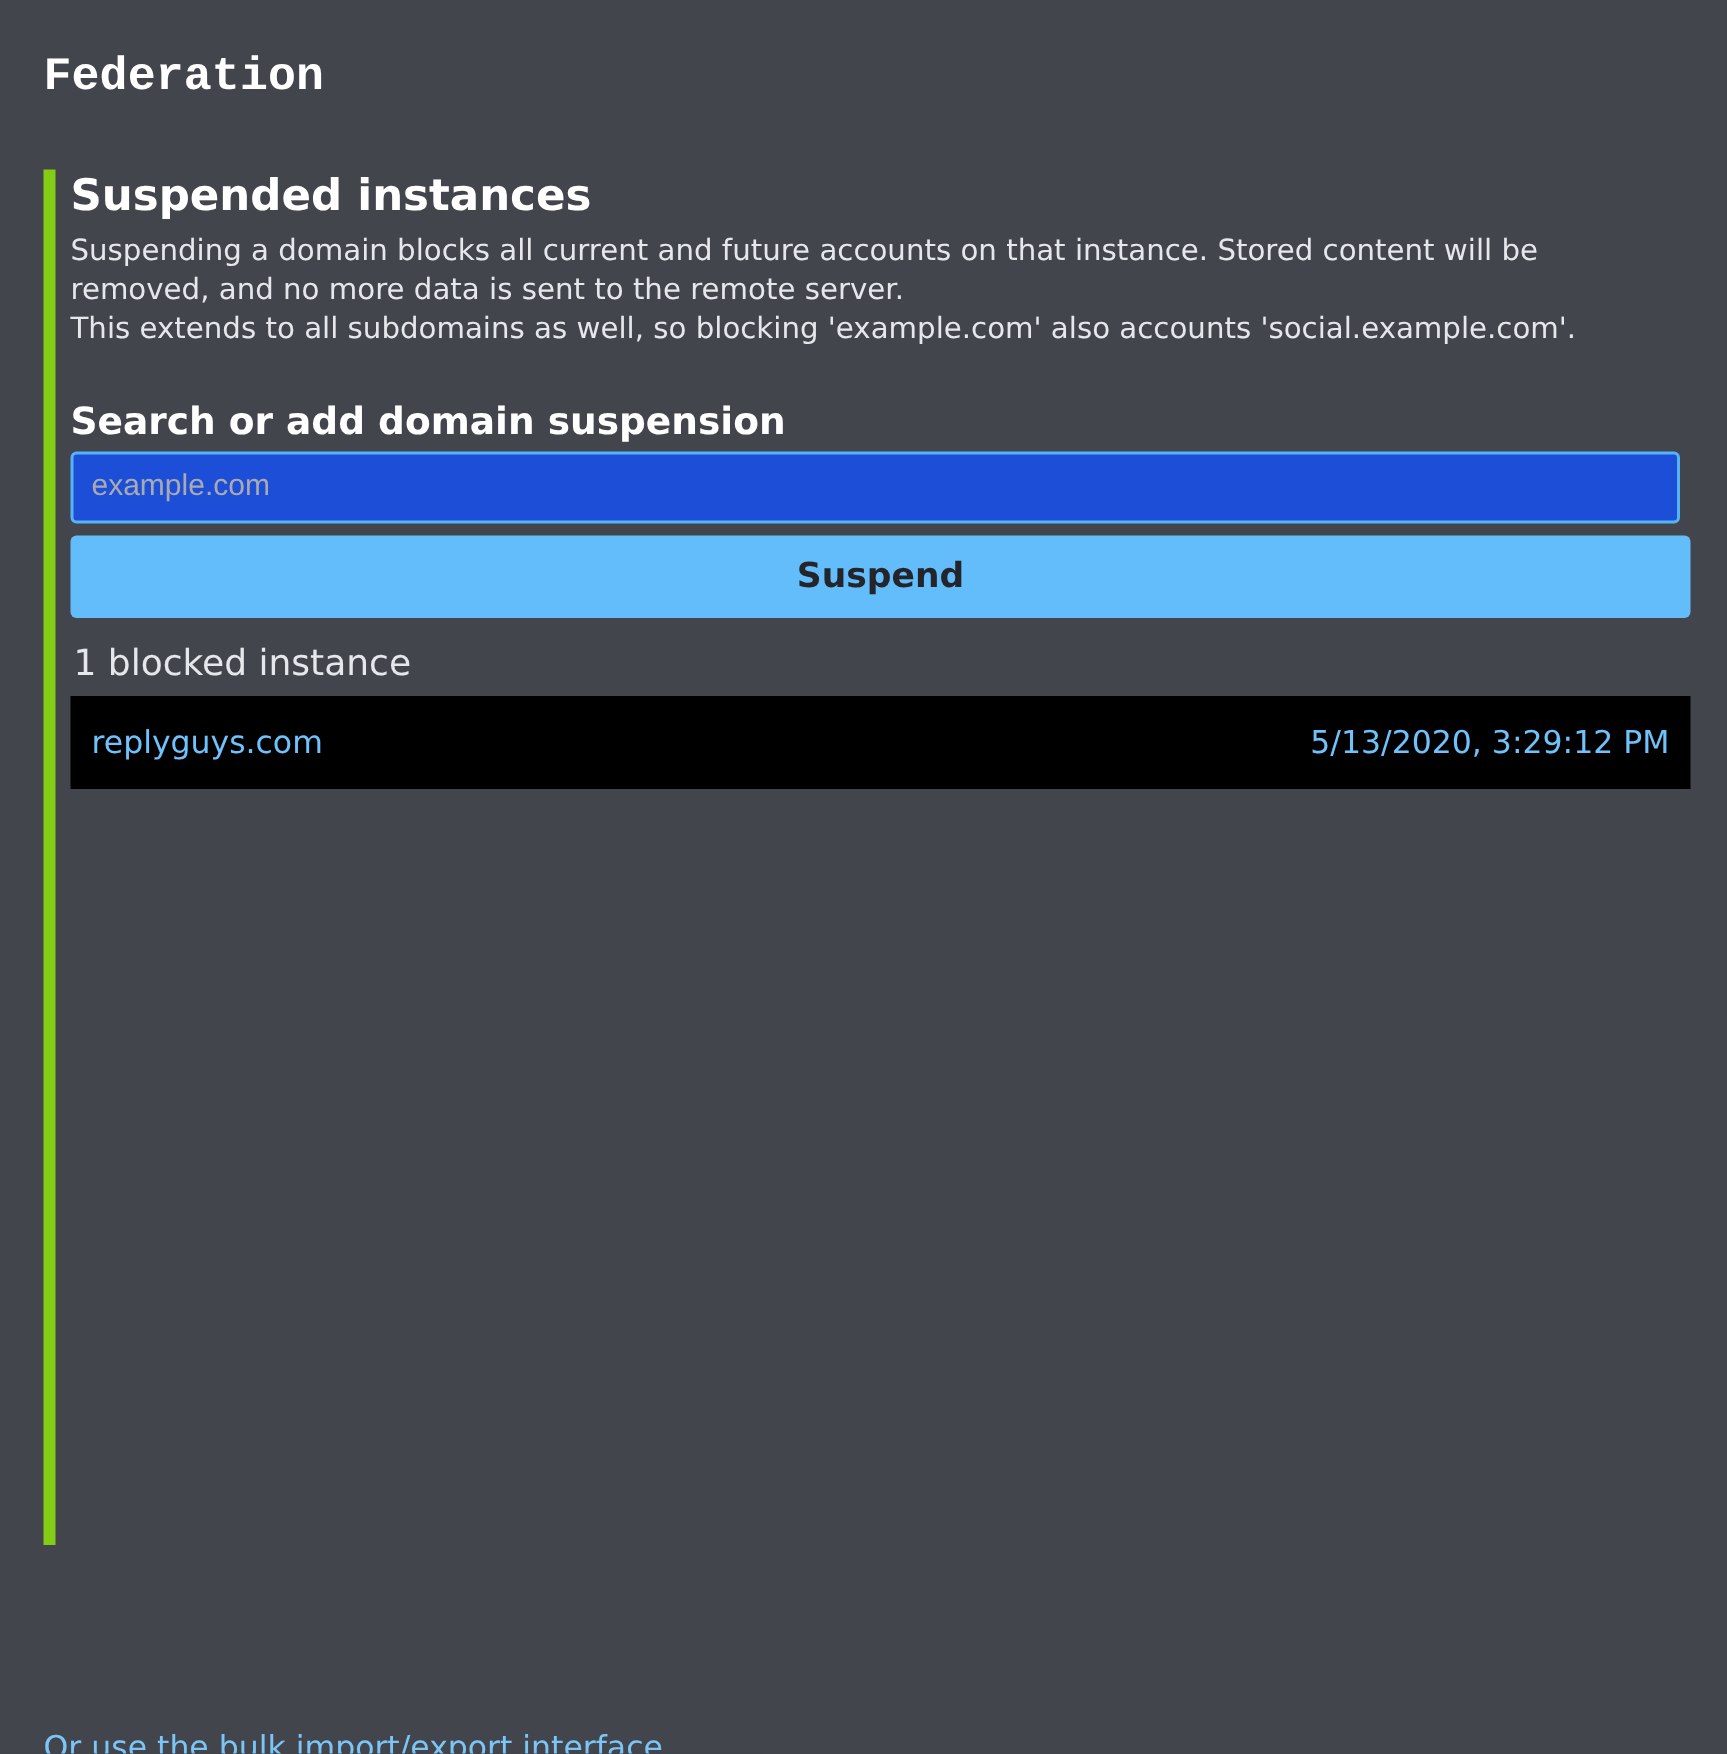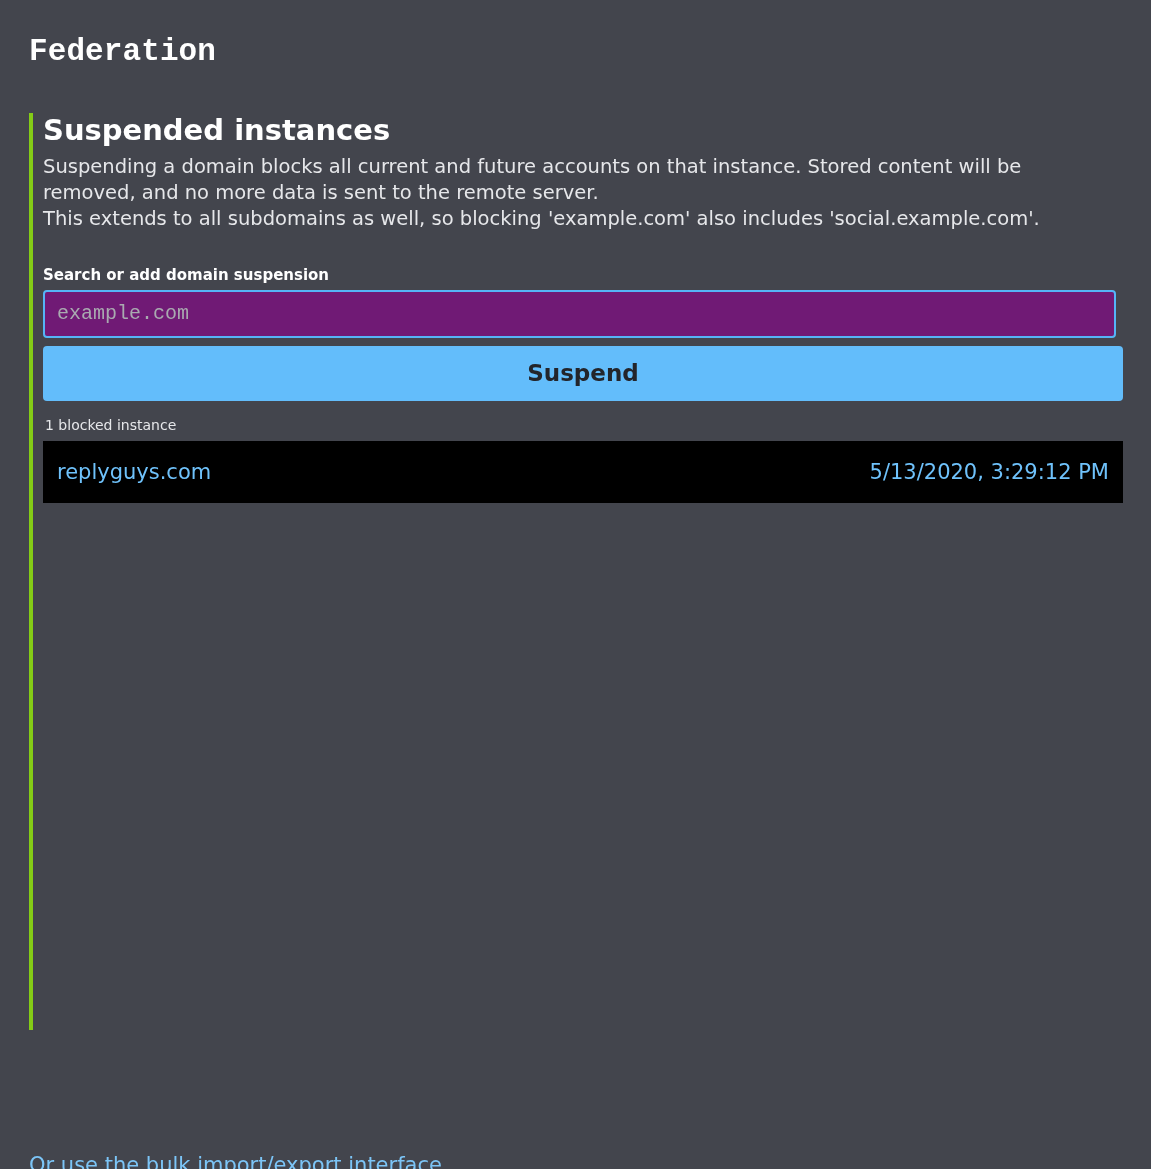--- a/index.html
+++ b/index.html
@@ -24,21 +24,21 @@
   .page-title {
     font-size: 31px;
     font-weight: bold;
     color: #ffffff;
     margin: 34px 0 0 29px;
     letter-spacing: 0.1px;
     font-family: Liberation Mono, monospace;
   }
   .section {
     margin: 44px 0 0 29px;
-    border-left: 4px solid #84cc16;
+    border-left: 8px solid #84cc16;
     padding-left: 10px;
     min-height: 917px;
     box-sizing: border-box;
     position: relative;
   }
   .section-title {
     font-size: 29px;
     font-weight: bold;
     color: #ffffff;
     margin: 0 0 6px 0;
@@ -48,36 +48,36 @@
     font-size: 19.5px;
     line-height: 1.33;
     color: #e6e7ea;
     max-width: 1060px;
     margin: 0;
   }
   .section-desc p {
     margin: 0;
   }
   .field-label {
-    font-size: 15px;
+    font-size: 25px;
     font-weight: bold;
     color: #ffffff;
     margin: 34px 0 6px 0;
   }
   .domain-input {
     display: block;
     width: 1073px;
     height: 48px;
     box-sizing: border-box;
-    background: #701a75;
+    background: #1d4ed8;
     border: 2px solid #55b4f7;
     border-radius: 4px;
     color: #ffffff;
     font-size: 20px;
-    font-family: Liberation Mono, monospace;
+    font-family: Liberation Sans, sans-serif;
     padding: 0 12px;
     outline: none;
   }
   .domain-input::placeholder {
     color: #a9aab0;
   }
   .suspend-button {
     display: block;
     width: 1080px;
     height: 55px;
@@ -85,21 +85,21 @@
     background: #63bdfb;
     border: none;
     border-radius: 4px;
     color: #23252b;
     font-size: 23px;
     font-weight: bold;
     font-family: "DejaVu Sans", sans-serif;
     cursor: pointer;
   }
   .blocked-count {
-    font-size: 14px;
+    font-size: 24px;
     color: #e6e7ea;
     margin: 16px 0 8px 2px;
   }
   .instance-row {
     width: 1080px;
     height: 62px;
     background: #000000;
     box-sizing: border-box;
     display: flex;
     align-items: center;
@@ -132,21 +132,21 @@
 <div class="page">
 
   <h1 class="page-title">Federation</h1>
 
   <div class="section">
 
     <h2 class="section-title">Suspended instances</h2>
 
     <div class="section-desc">
       <p>Suspending a domain blocks all current and future accounts on that instance. Stored content will be removed, and no more data is sent to the remote server.</p>
-      <p>This extends to all subdomains as well, so blocking 'example.com' also includes 'social.example.com'.</p>
+      <p>This extends to all subdomains as well, so blocking 'example.com' also accounts 'social.example.com'.</p>
     </div>
 
     <div class="field-label">Search or add domain suspension</div>
 
     <input class="domain-input" type="text" placeholder="example.com" style="">
 
     <button class="suspend-button">Suspend</button>
 
     <div class="blocked-count">1 blocked instance</div>
 

